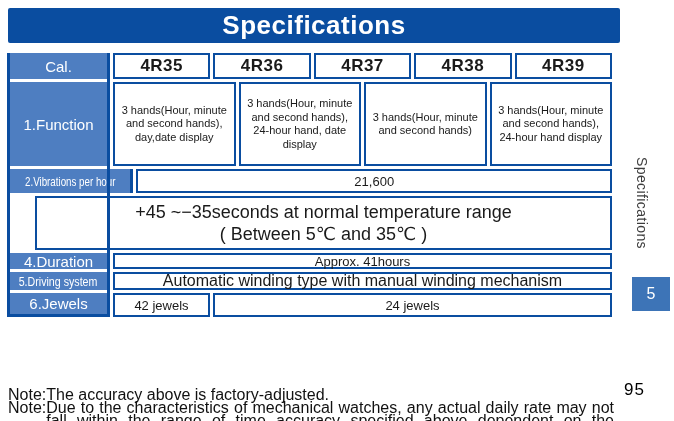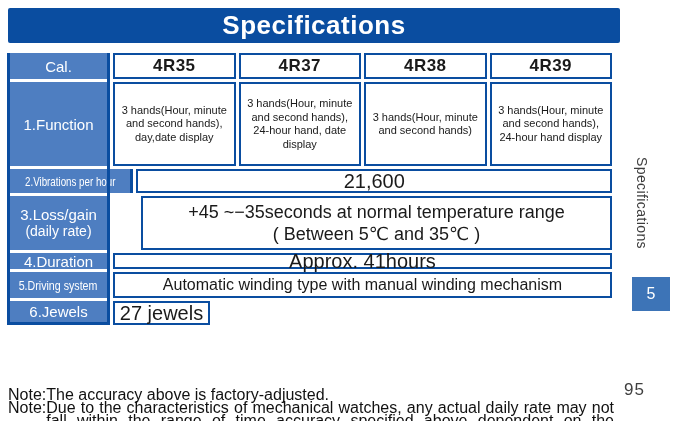--- a/index.html
+++ b/index.html
@@ -24,21 +24,21 @@
   .strip-left{left:0;}
   .strip-mid{left:100px;}
 
   .trow{display:flex;gap:3px;}
   .trow + .trow{margin-top:3px;}
   .r-cal{height:26px;}
   .r-fn{height:84px;}
   .r-vib{height:24px;}
   .r-loss{height:54px;}
   .r-dur{height:16px;}
-  .r-drv{height:26px;}
+  .r-drv{height:18px;}
   .r-jwl{height:24px;}
 
   .hcell{
     flex:0 0 103px;background:var(--lb);color:#fff;
     border-left:3px solid var(--db);border-right:3px solid var(--db);
     display:flex;flex-direction:column;align-items:center;justify-content:center;
     text-align:center;font-size:15px;line-height:17px;
   }
   .trow:first-child .hcell{border-top:3px solid var(--db);}
   .trow:last-child .hcell{border-bottom:3px solid var(--db);}
@@ -46,55 +46,56 @@
   .condense2{display:inline-block;white-space:nowrap;transform:scaleX(0.82);font-size:13px;}
   .hcell .sub{font-size:14px;}
 
   .dcell{
     flex:1 1 0;background:#fff;border:2.5px solid var(--db);color:#1a1a1a;
     display:flex;flex-direction:column;align-items:center;justify-content:center;
     text-align:center;
   }
   .cal-cell{font-size:17px;font-weight:bold;letter-spacing:0.5px;}
   .fn-cell{font-size:11px;line-height:13.5px;padding:1px 3px;}
-  .val-cell{font-size:20px;}
+  .val-cell{font-size:13px;}
   .loss-cell{font-size:18px;line-height:22px;margin-left:28px;}
   .drv-cell{font-size:16px;}
   .jwl-first{flex:0 0 97px;}
 
   .notes{position:absolute;left:8px;top:360px;width:606px;font-size:16px;line-height:13.2px;color:#111;margin-top:28px;}
   .note{display:flex;}
   .note-prefix{flex:0 0 33px;}
   .note-text{flex:1;text-align:justify;}
 
   .side-label{
     position:absolute;left:634px;top:157px;height:115px;
     writing-mode:vertical-rl;font-size:14px;color:#3d3d3d;letter-spacing:0.4px;
   }
   .section-tab{
     position:absolute;left:632px;top:277px;width:38px;height:34px;
     background:var(--tab);color:#fff;display:flex;align-items:center;justify-content:center;
     font-size:16px;
   }
-  .page-number{position:absolute;left:624px;top:380px;font-size:17px;color:#404040;letter-spacing:1px;}
+  .page-number{position:absolute;left:624px;top:380px;font-size:17px;color:#000000;letter-spacing:1px;}
 </style>
 </head>
 <body>
 
 <div class="page">
 
   <div class="title-bar">Specifications</div>
 
   <div class="spec-table">
     <div class="col-strip strip-left"></div>
     <div class="col-strip strip-mid"></div>
 
     <div class="trow r-cal">
       <div class="hcell">Cal.</div>
       <div class="dcell cal-cell">4R35</div>
+      <div class="dcell cal-cell">4R36</div>
       <div class="dcell cal-cell">4R37</div>
       <div class="dcell cal-cell">4R38</div>
       <div class="dcell cal-cell">4R39</div>
     </div>
 
     <div class="trow r-fn">
       <div class="hcell">1.Function</div>
       <div class="dcell fn-cell">3 hands(Hour, minute and second hands), day,date display</div>
       <div class="dcell fn-cell">3 hands(Hour, minute and second hands), 24-hour hand, date display</div>
       <div class="dcell fn-cell">3 hands(Hour, minute and second hands)</div>
@@ -102,45 +103,42 @@
     </div>
 
     <div class="trow r-vib">
       <div class="hcell">
         <span class="condense">2.Vibrations per hour</span>
       </div>
       <div class="dcell val-cell">21,600</div>
     </div>
 
     <div class="trow r-loss">
-      <div class="hcell">
-        <span>3.Loss/gain</span>
-        <span class="sub">(daily rate)</span>
-      </div>
       <div class="dcell loss-cell">
         <span>+45 ~−35seconds at normal temperature range</span>
         <span>( Between 5℃ and 35℃ )</span>
       </div>
     </div>
 
     <div class="trow r-dur">
       <div class="hcell">4.Duration</div>
       <div class="dcell val-cell">Approx. 41hours</div>
     </div>
 
     <div class="trow r-drv">
       <div class="hcell">
         <span class="condense2">5.Driving system</span>
       </div>
       <div class="dcell drv-cell">Automatic winding type with manual winding mechanism</div>
     </div>
 
     <div class="trow r-jwl">
       <div class="hcell">6.Jewels</div>
-      <div class="dcell val-cell jwl-first">27 jewels</div>
+      <div class="dcell val-cell jwl-first">42 jewels</div>
+      <div class="dcell val-cell">24 jewels</div>
     </div>
   </div>
 
   <div class="notes">
     <div class="note">
       <span class="note-prefix">Note:</span>
       <span class="note-text">The accuracy above is factory-adjusted.</span>
     </div>
     <div class="note">
       <span class="note-prefix">Note:</span>

